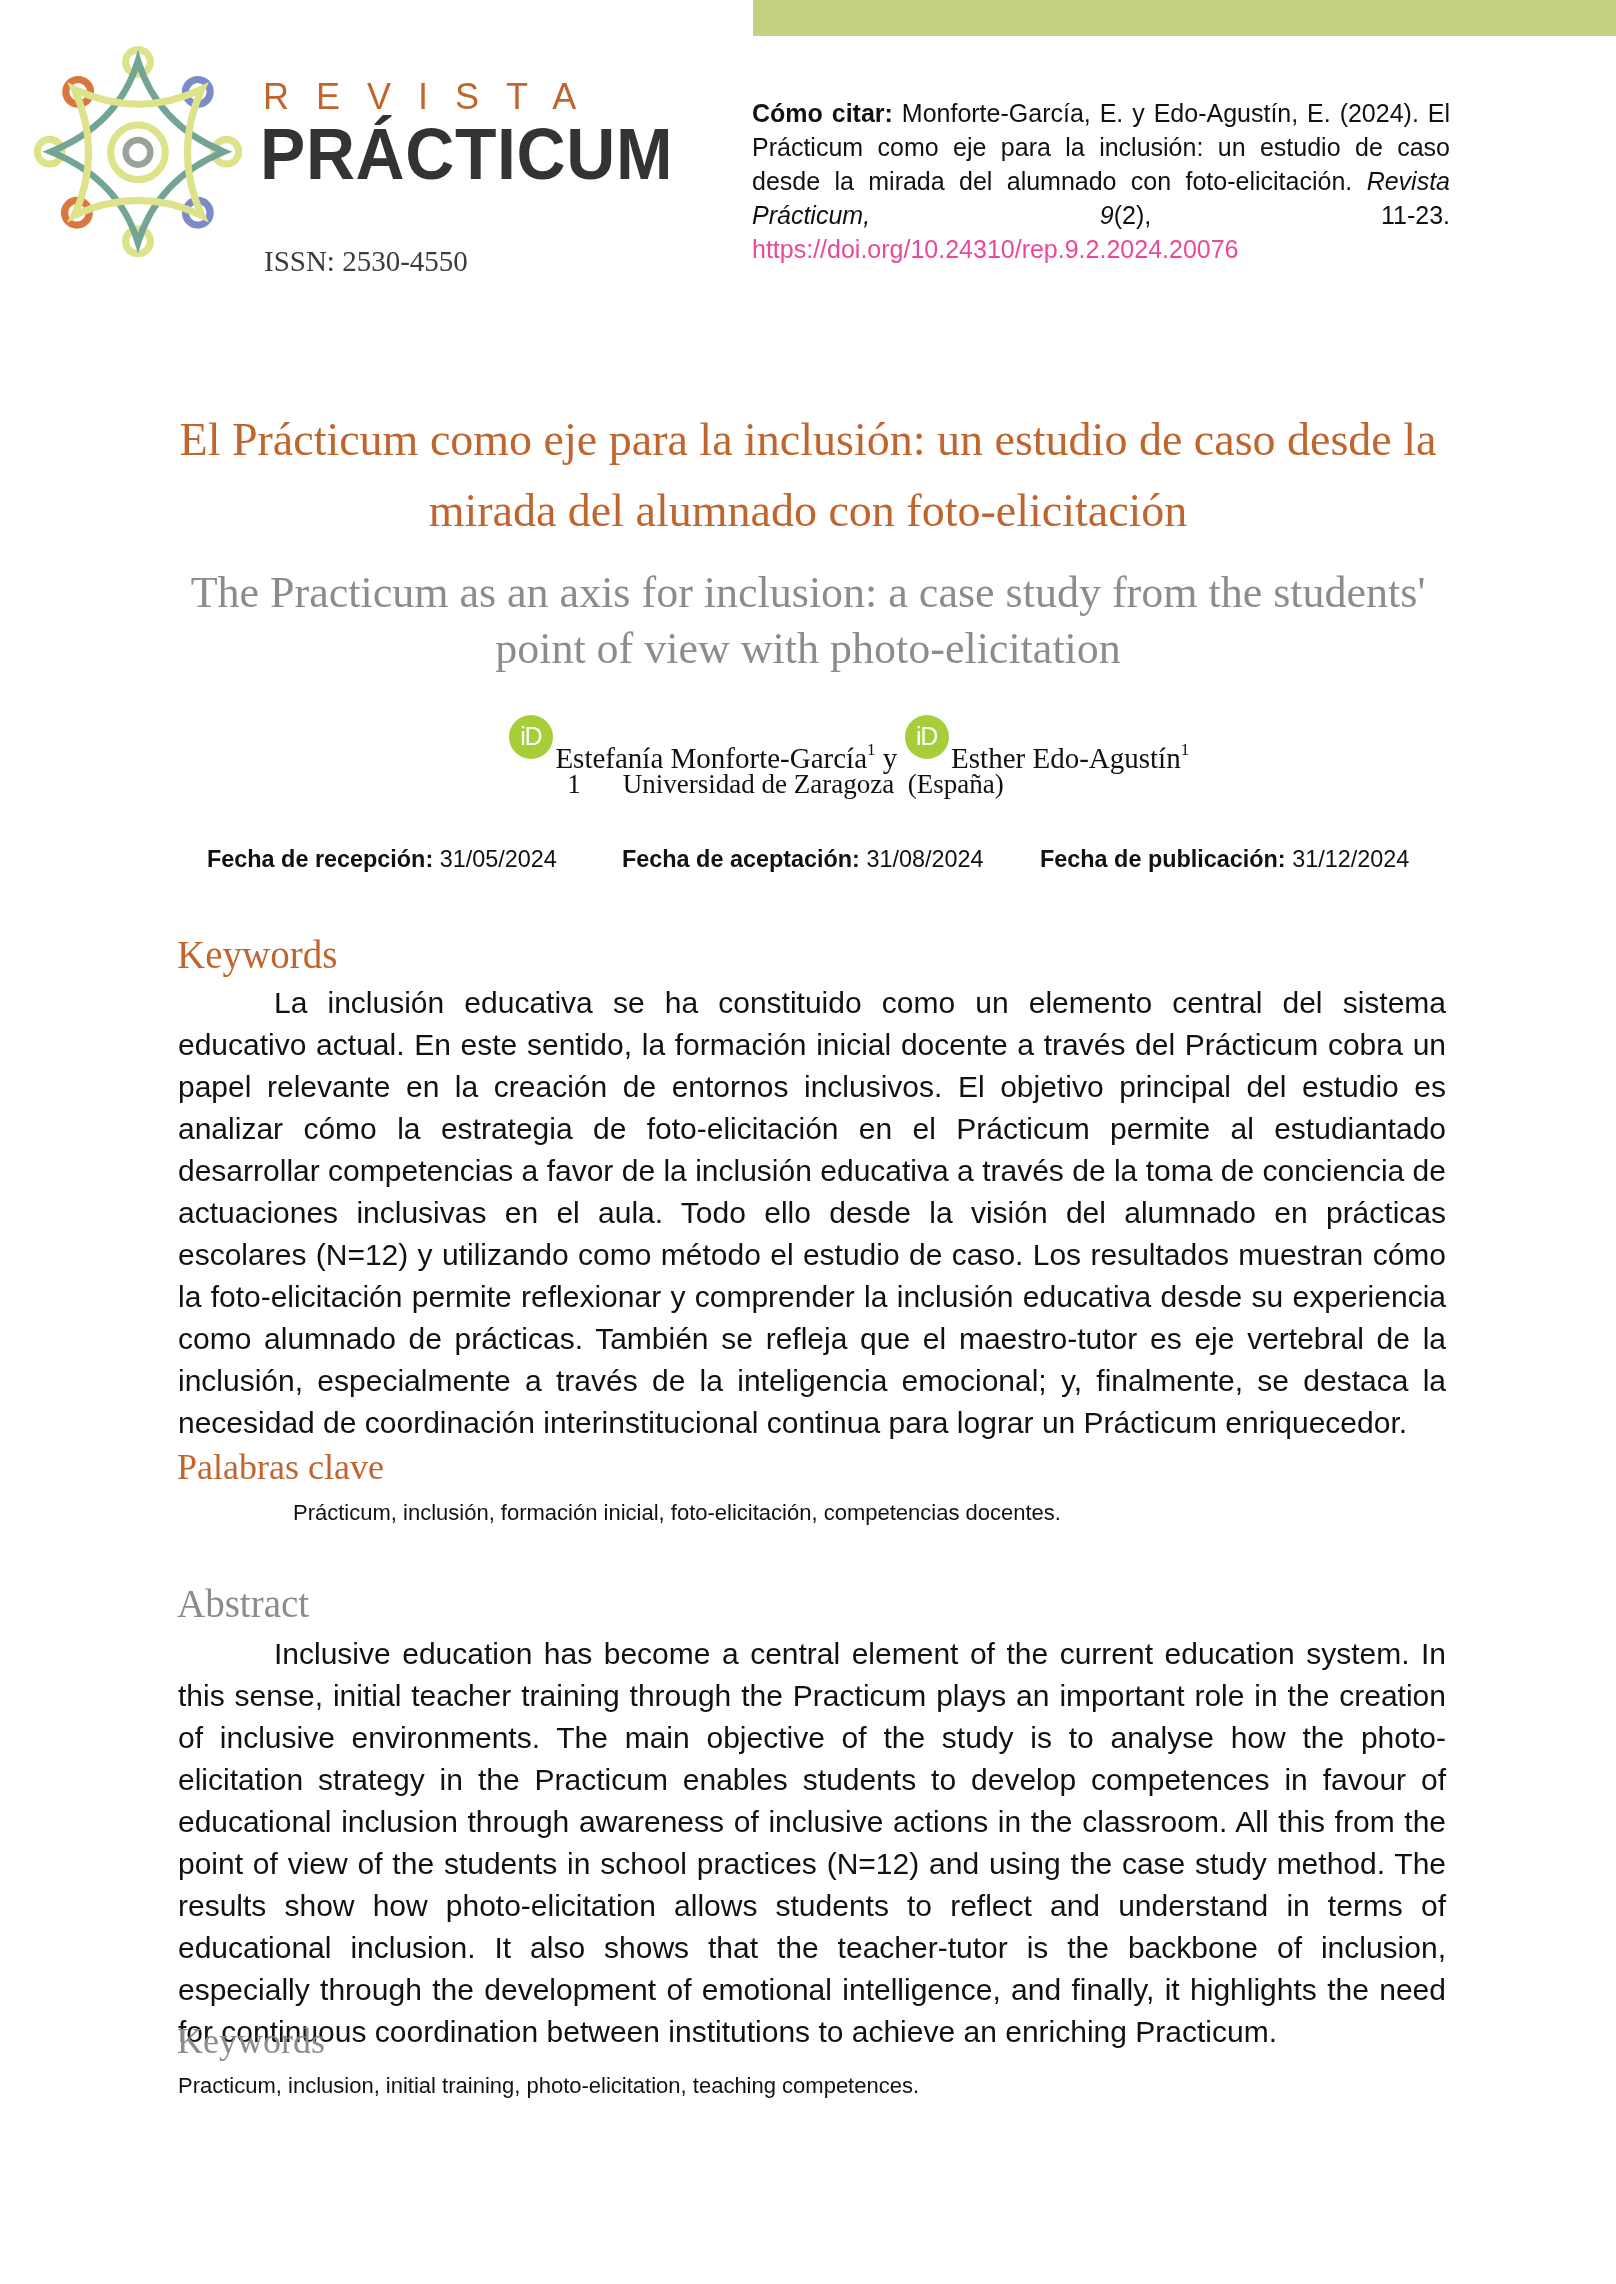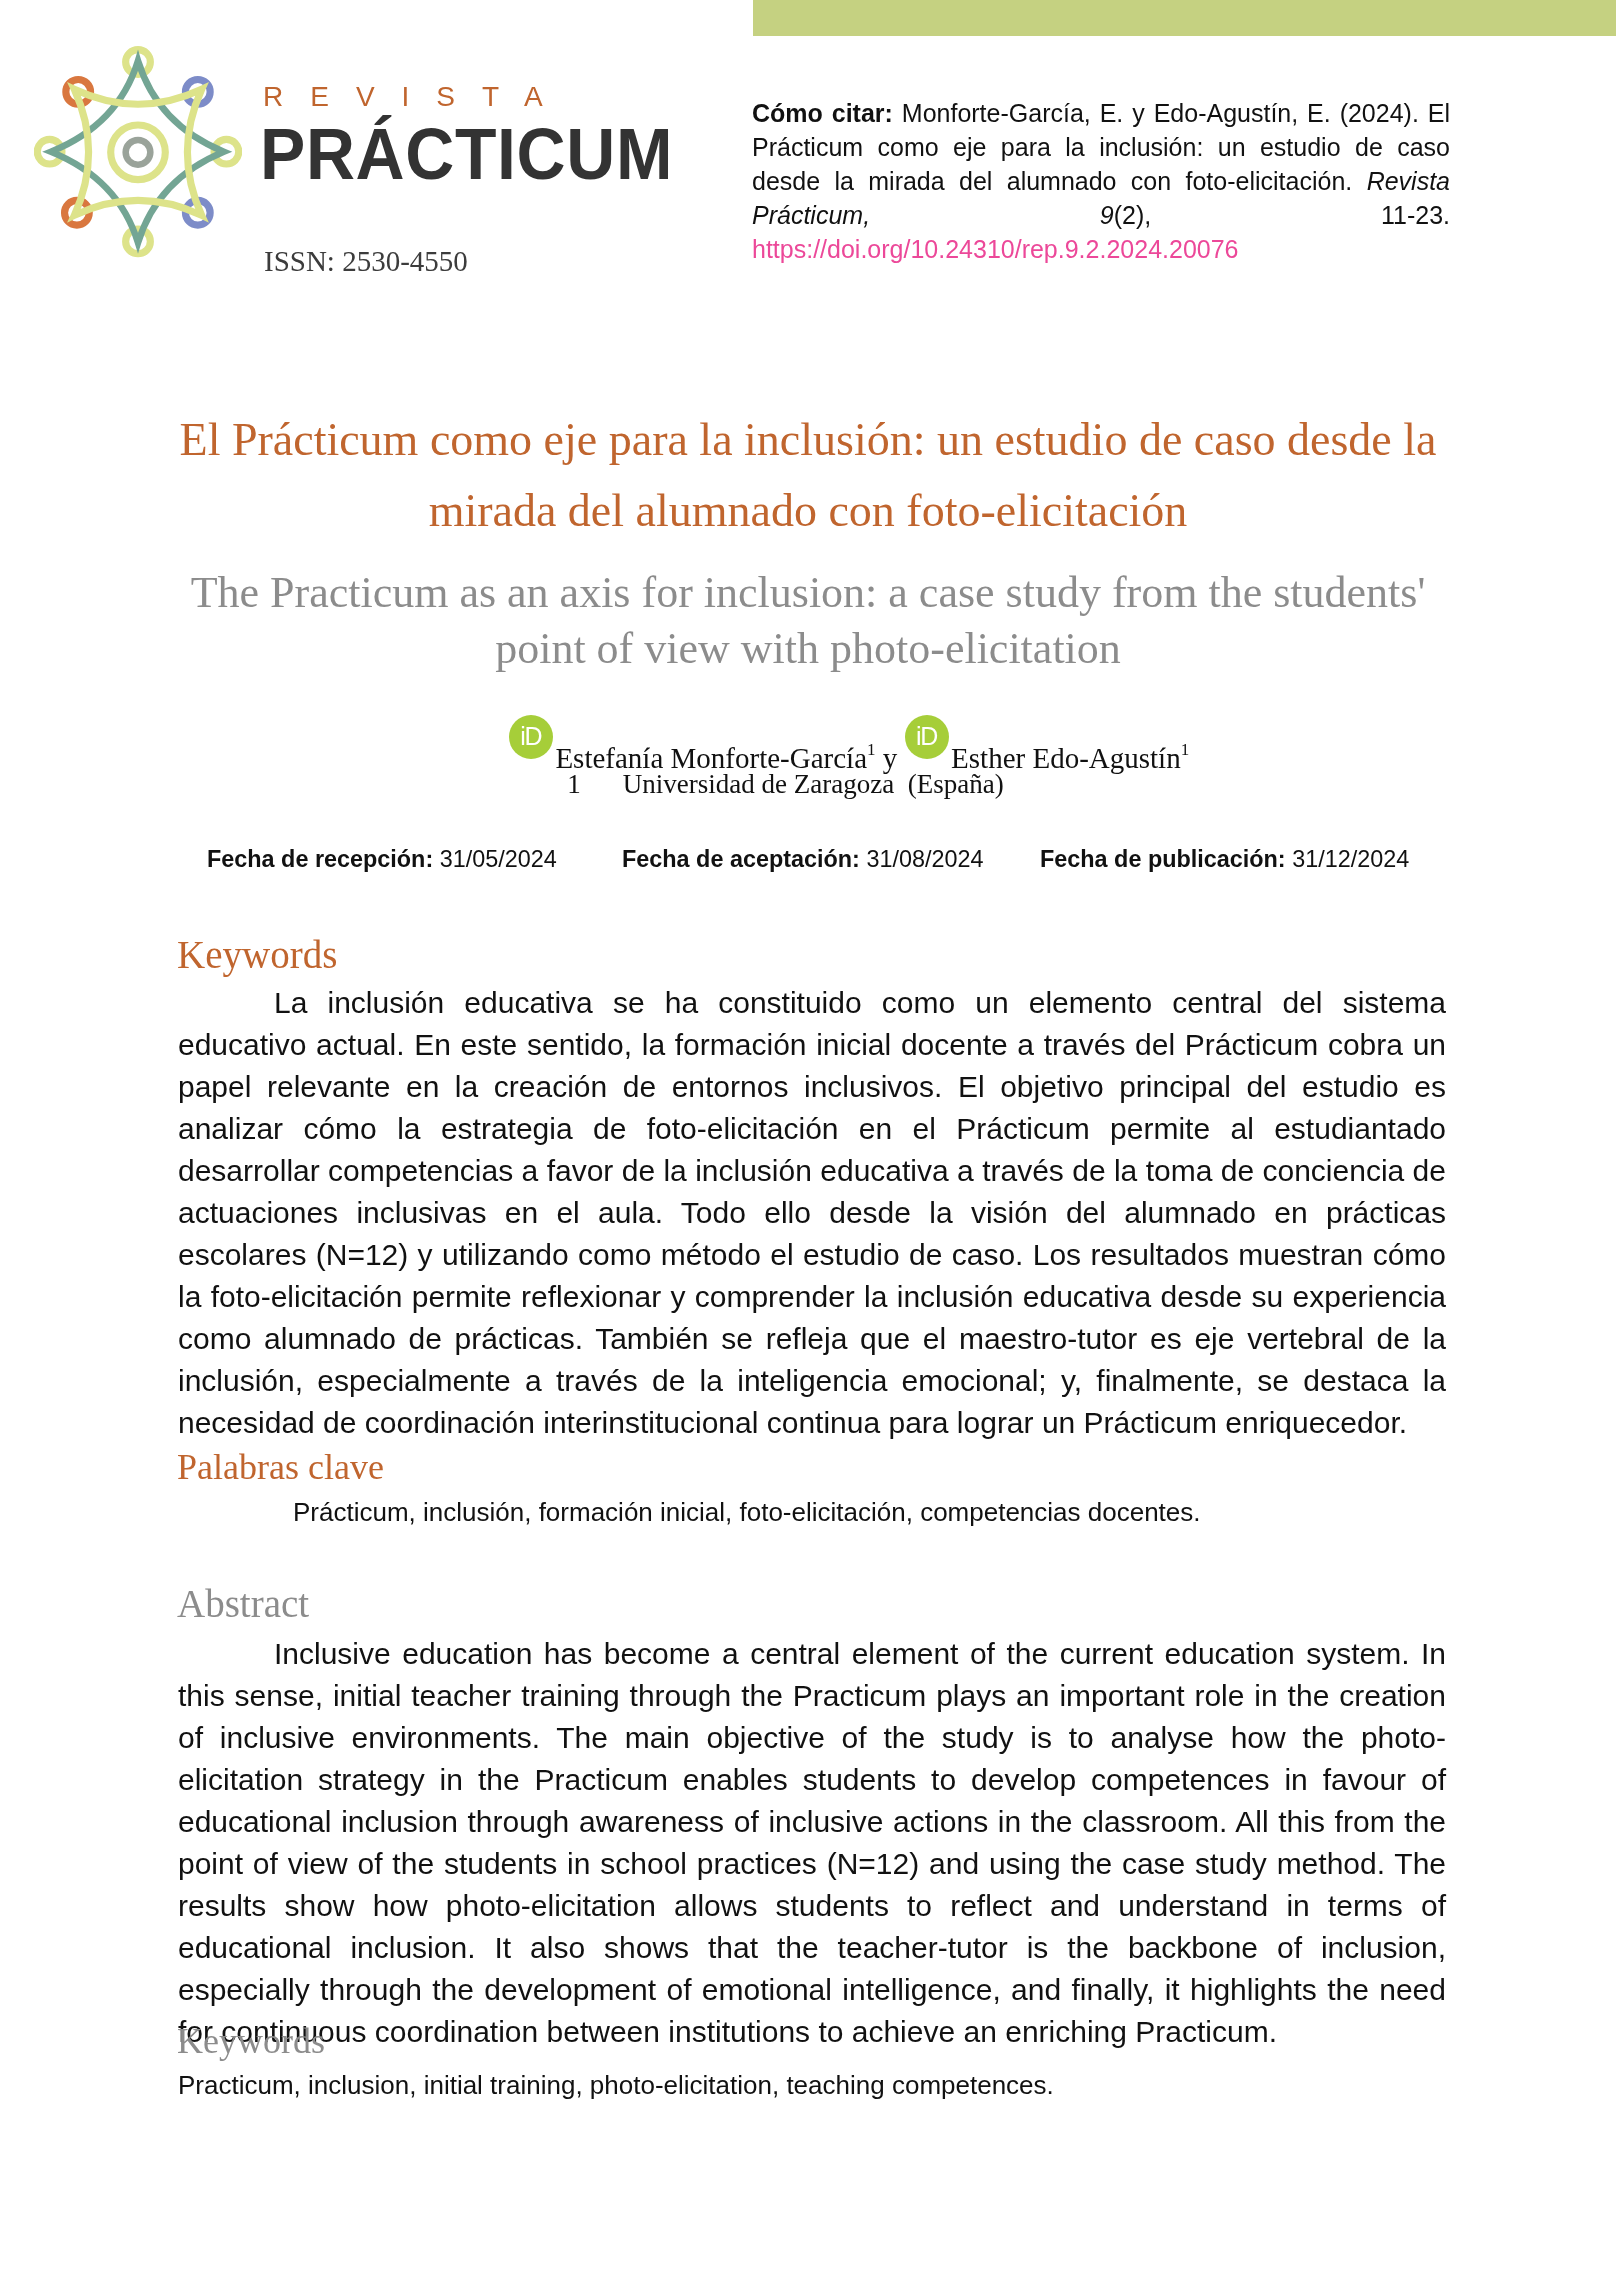--- a/index.html
+++ b/index.html
@@ -5,21 +5,21 @@
   html, body { margin: 0; padding: 0; background: #ffffff; }
   body { width: 1617px; height: 2284px; position: relative; overflow: hidden; color: #111; }
   .abs { position: absolute; }
   .sans { font-family: "Liberation Sans", "DejaVu Sans", sans-serif; }
   .serif { font-family: "Liberation Serif", "DejaVu Serif", serif; }
 
   #topbar { left: 753px; top: 0; width: 864px; height: 36px; }
 
   #logo-icon { left: 34px; top: 46px; width: 208px; height: 212px; }
 
-  #brand-revista { left: 263px; top: 77px; font-size: 28px; letter-spacing: 27px; line-height: 39px; font-weight: 400; }
+  #brand-revista { left: 263px; top: 77px; font-size: 36px; letter-spacing: 27px; line-height: 39px; font-weight: 400; }
   #brand-practicum { left: 260px; top: 117px; font-size: 73px; font-weight: 700; line-height: 73px; letter-spacing: 0.7px; transform: scaleX(0.93); transform-origin: left top; }
   #issn { left: 264px; top: 245px; font-size: 29px; line-height: 33px; color: #3c3c3c; }
 
   #citation { left: 752px; top: 96px; width: 698px; font-size: 25px; line-height: 34px; text-align: justify; text-align-last: left; color: #111; }
   #citation .lbl { font-weight: 700; }
   #citation .doi { color: #ec4899; }
   #citation i { font-style: italic; }
 
   #title { left: 156px; top: 404px; width: 1304px; text-align: center; font-size: 46px; line-height: 71px; }
   #subtitle { left: 156px; top: 565px; width: 1304px; text-align: center; font-size: 44px; line-height: 56px; }
@@ -29,21 +29,21 @@
   .orcid span { position: absolute; left: 0; top: 0; width: 44px; height: 44px; line-height: 43px; text-align: center; color: #fff; font-family: "Liberation Sans", sans-serif; font-size: 25px; font-weight: 400; letter-spacing: -1.3px; }
   sup.fn { font-size: 17px; vertical-align: 13px; line-height: 0; }
   #affil { left: 0; top: 770px; width: 1617px; text-align: center; font-size: 27px; line-height: 29px; white-space: pre; }
 
   #dates { top: 845px; left: 0; width: 1617px; font-size: 23.4px; line-height: 29px; }
   .date-item { position: absolute; top: 0; white-space: nowrap; }
   .date-item b { font-weight: 700; }
 
   .sec-h { font-size: 39px; line-height: 46px; }
   .body-p { left: 178px; width: 1268px; font-size: 30px; line-height: 42px; text-align: justify; text-indent: 96px; }
-  .kw-line { font-size: 26px; line-height: 33px; white-space: nowrap; }
+  .kw-line { font-size: 22px; line-height: 33px; white-space: nowrap; }
 </style>
 </head>
 <body>
 
 <div id="topbar" class="abs" style="background:#c5d181;"></div>
 
 <div id="logo-icon" class="abs">
   <svg width="208" height="212" viewBox="0 0 320 325" xmlns="http://www.w3.org/2000/svg">
     <g fill="none" stroke-width="11">
 

